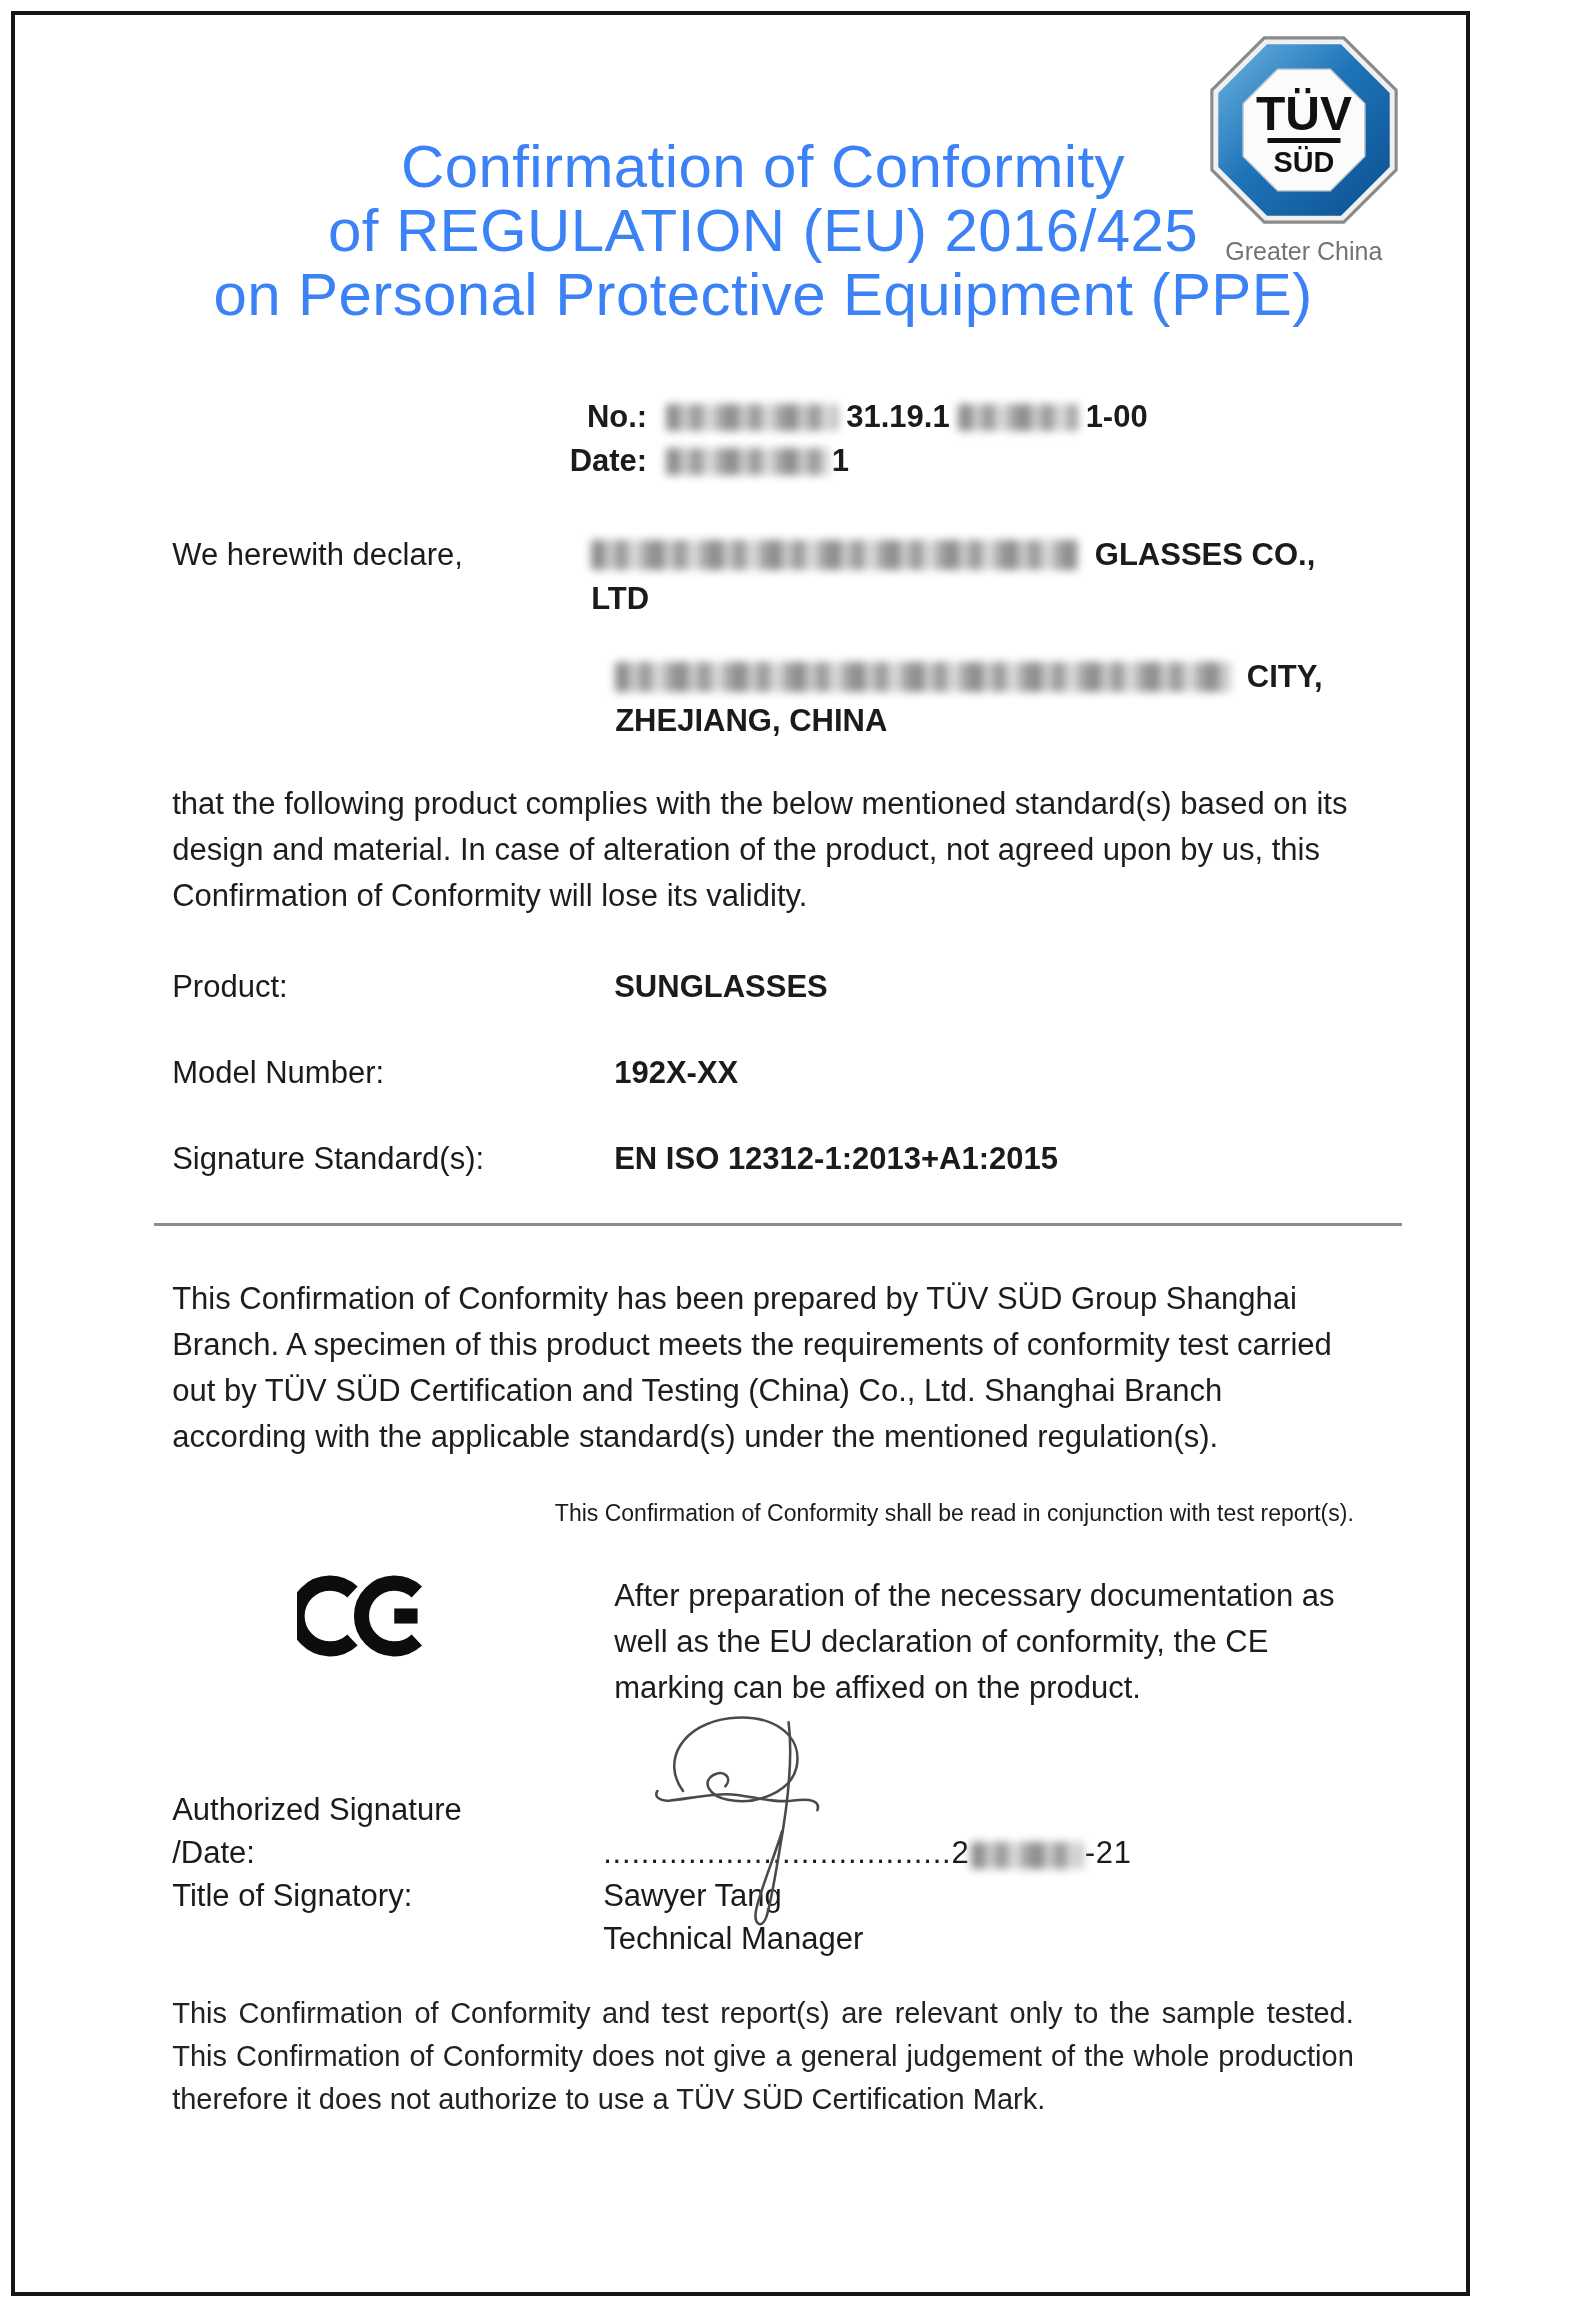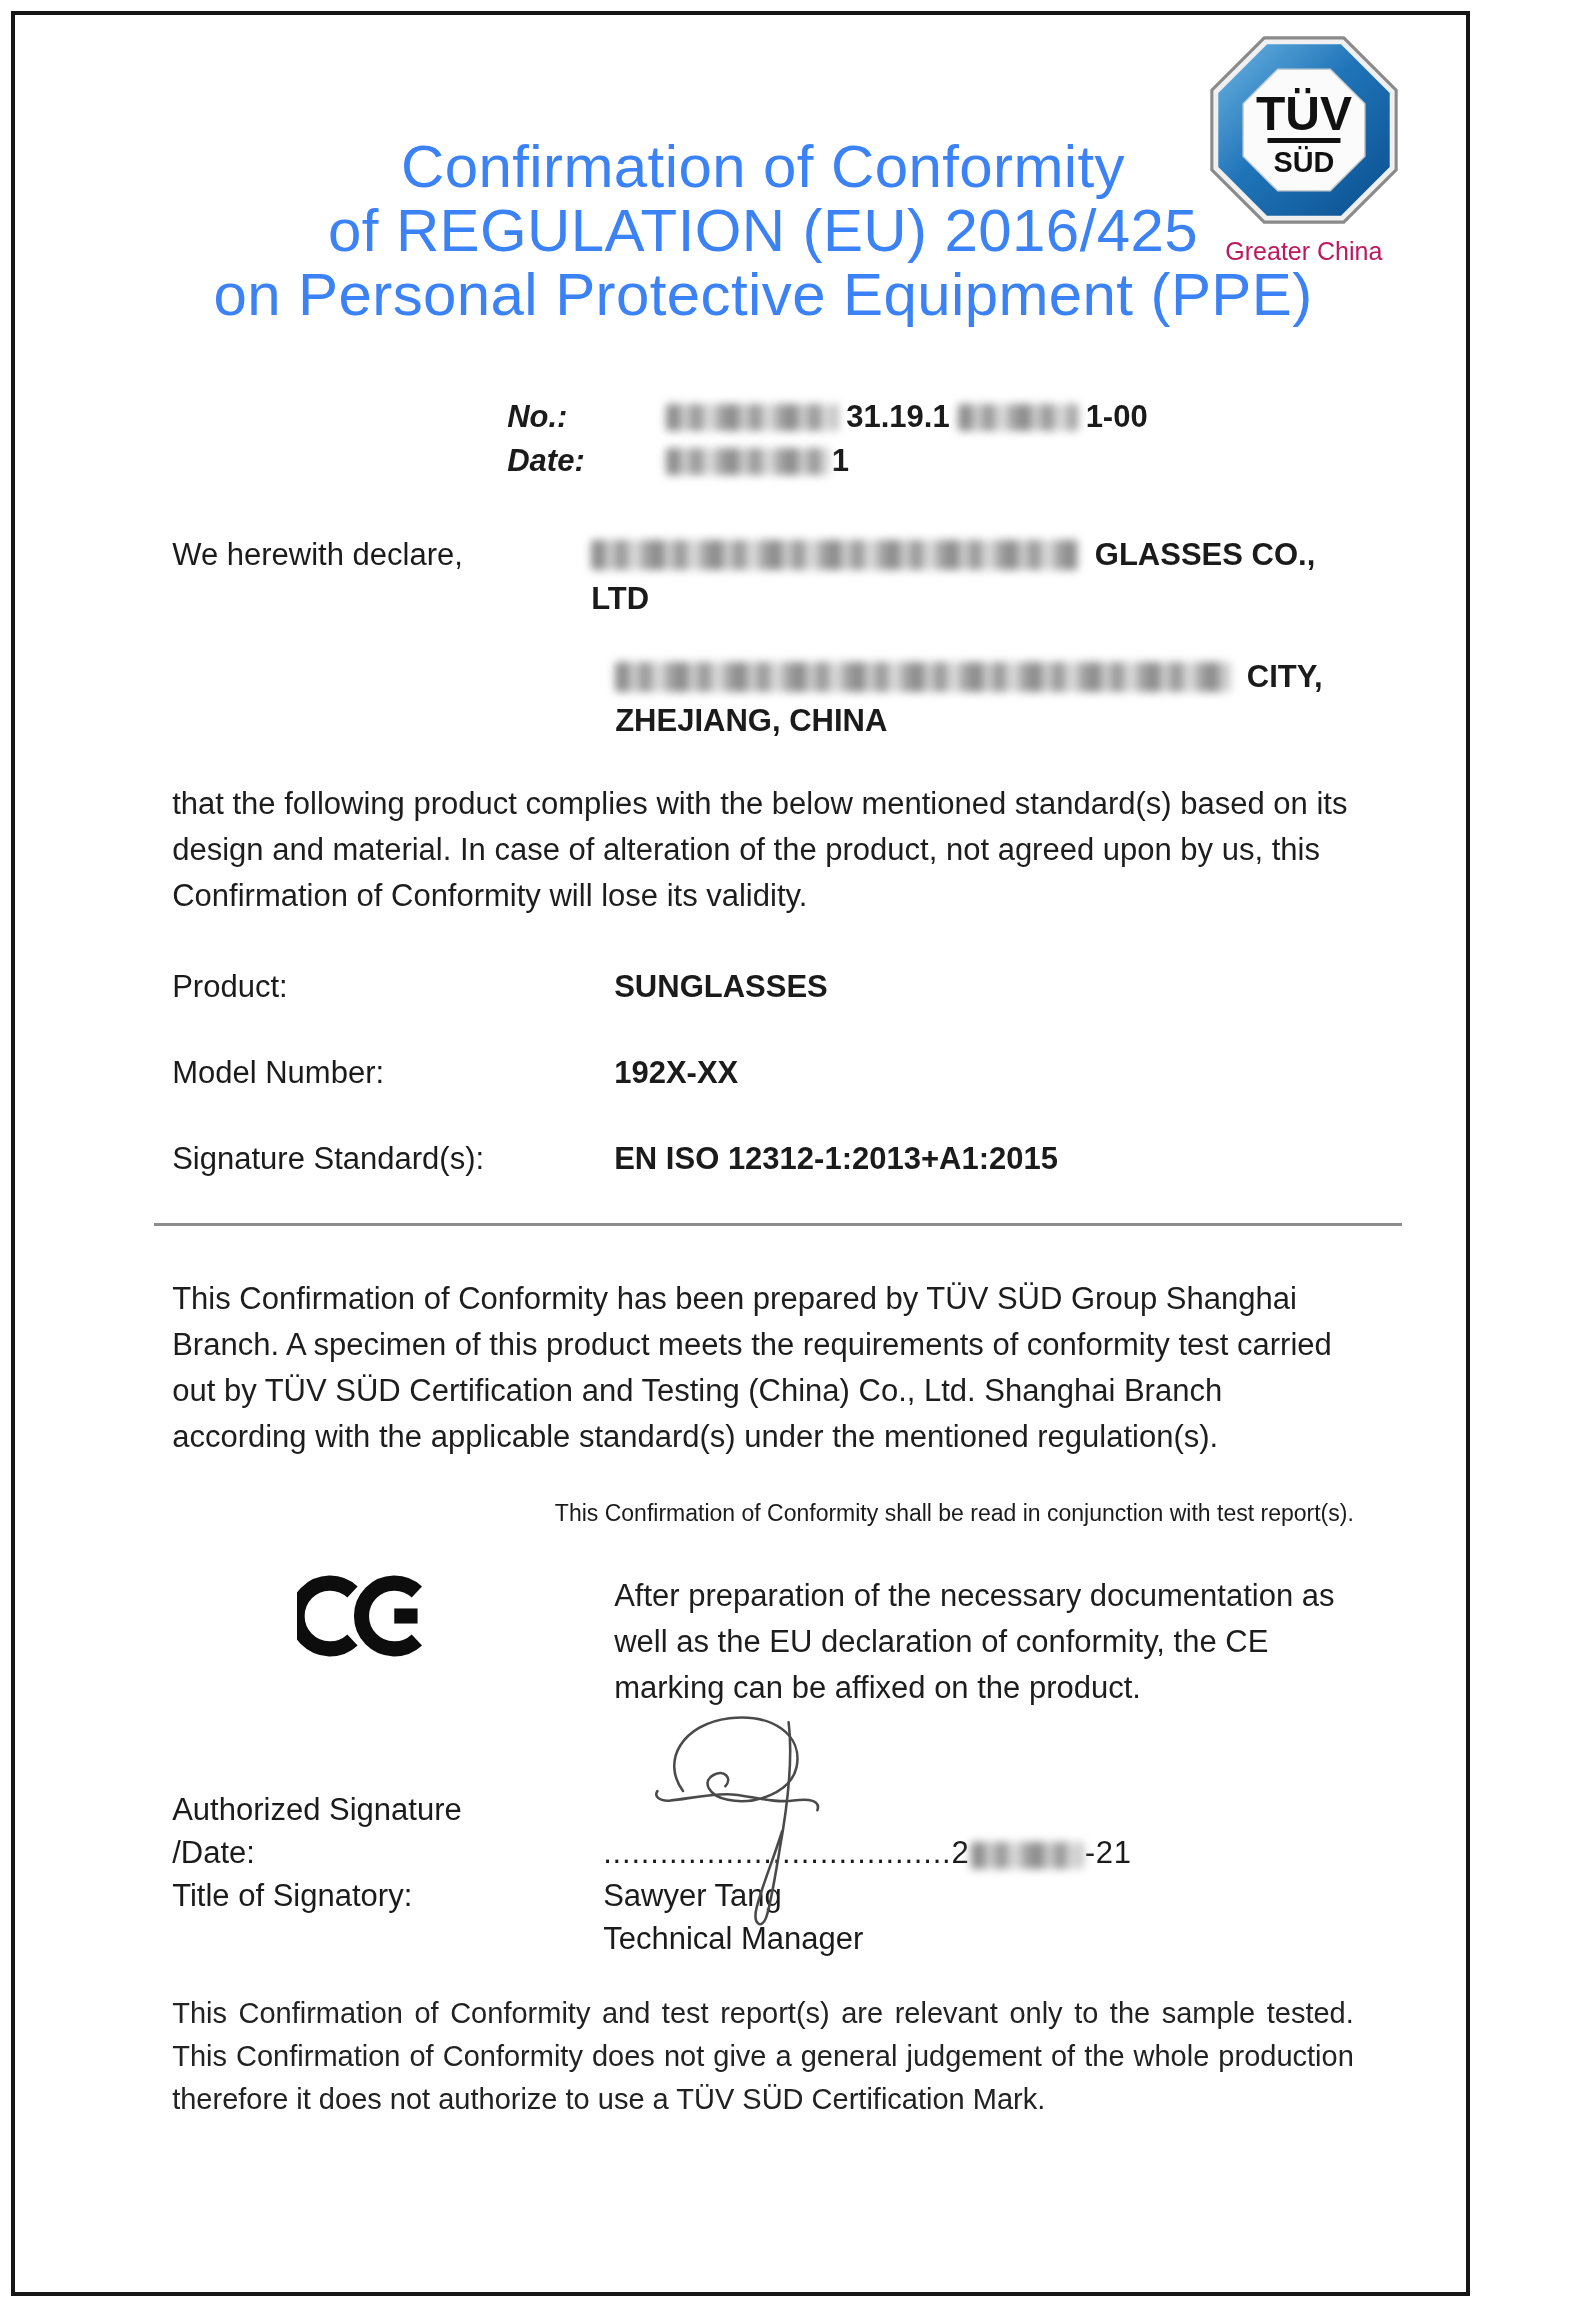--- a/index.html
+++ b/index.html
@@ -26,37 +26,37 @@
   .logo-wrap{
     position:absolute;
     top:19px;right:62px;
     width:200px;
     text-align:center;
   }
   .logo-svg{width:192px;height:192px;display:block;margin:0 auto;}
   .logo-caption{
     margin-top:11.2px;
     font-size:25px;
-    color:#be185d;
+    color:#737373;
     letter-spacing:0px;
   }
   
   .title{
     margin-top:120px;
     text-align:center;
     font-weight:normal;
     font-size:60px;
     line-height:64px;
     color:#3b82f6;
     letter-spacing:0.4px;
   }
   
   .meta{margin-top:68px;margin-left:335px;font-size:31px;line-height:44px;}
   .meta-row{display:grid;grid-template-columns:140px auto;column-gap:19px;}
-  .meta-label{font-weight:bold;font-style:italic;}
+  .meta-label{font-weight:bold;text-align:right;}
   .meta-value{font-weight:bold;white-space:nowrap;}
   
   .cols{display:grid;grid-template-columns:442px 1fr;}
   .cols-declare{grid-template-columns:419px 1fr;}
   .b{font-weight:bold;}
   
   .declare{margin-top:50px;font-size:31px;line-height:44px;}
   .declare .addr-row{margin-top:34px;gap:24px;}
   
   .para{font-size:31px;line-height:46px;color:#1d1d1d;}

